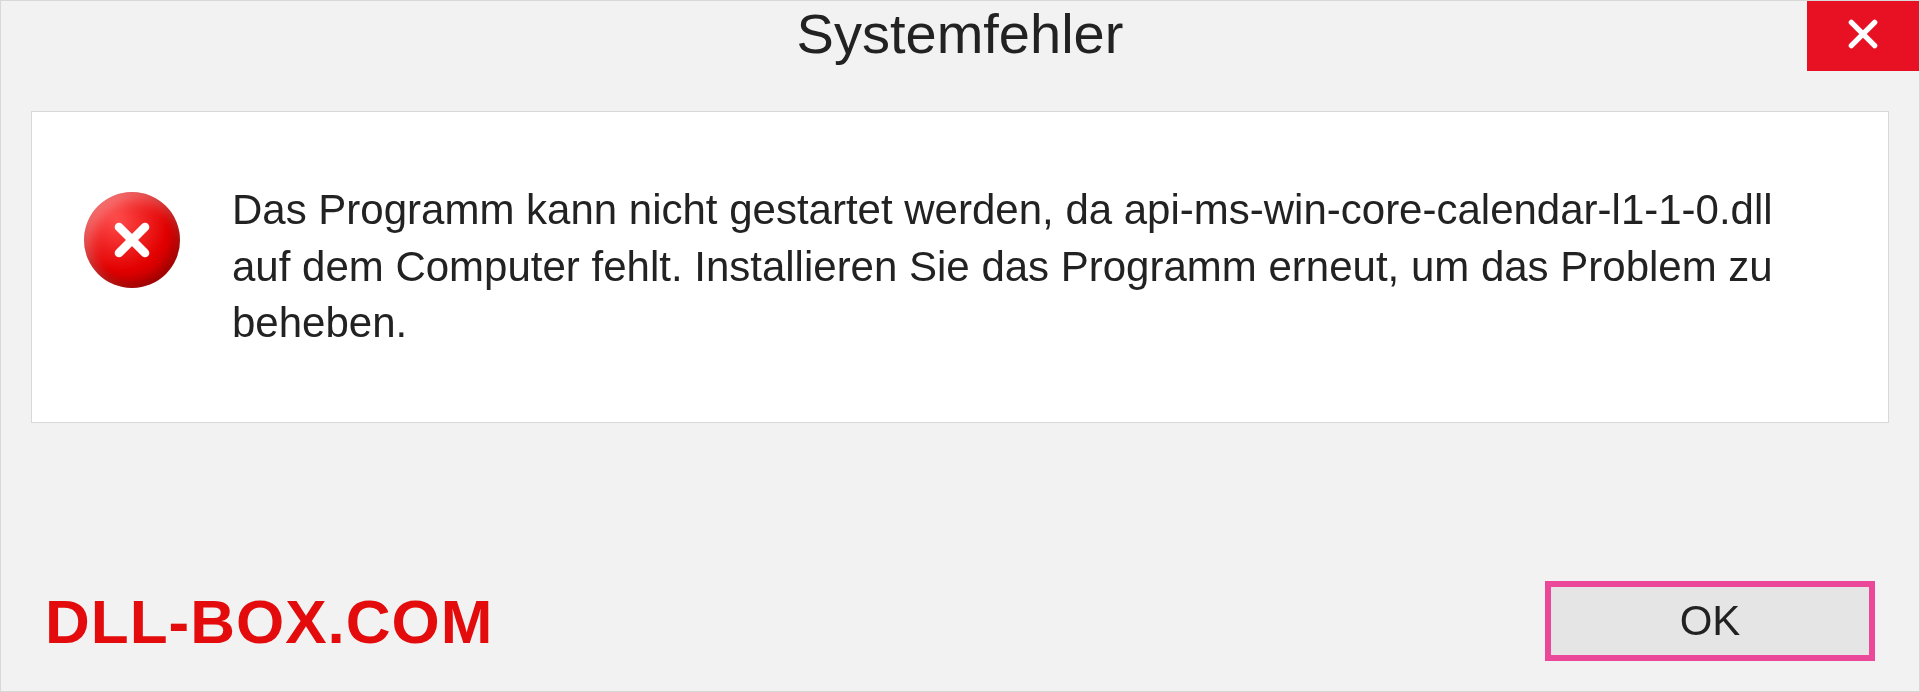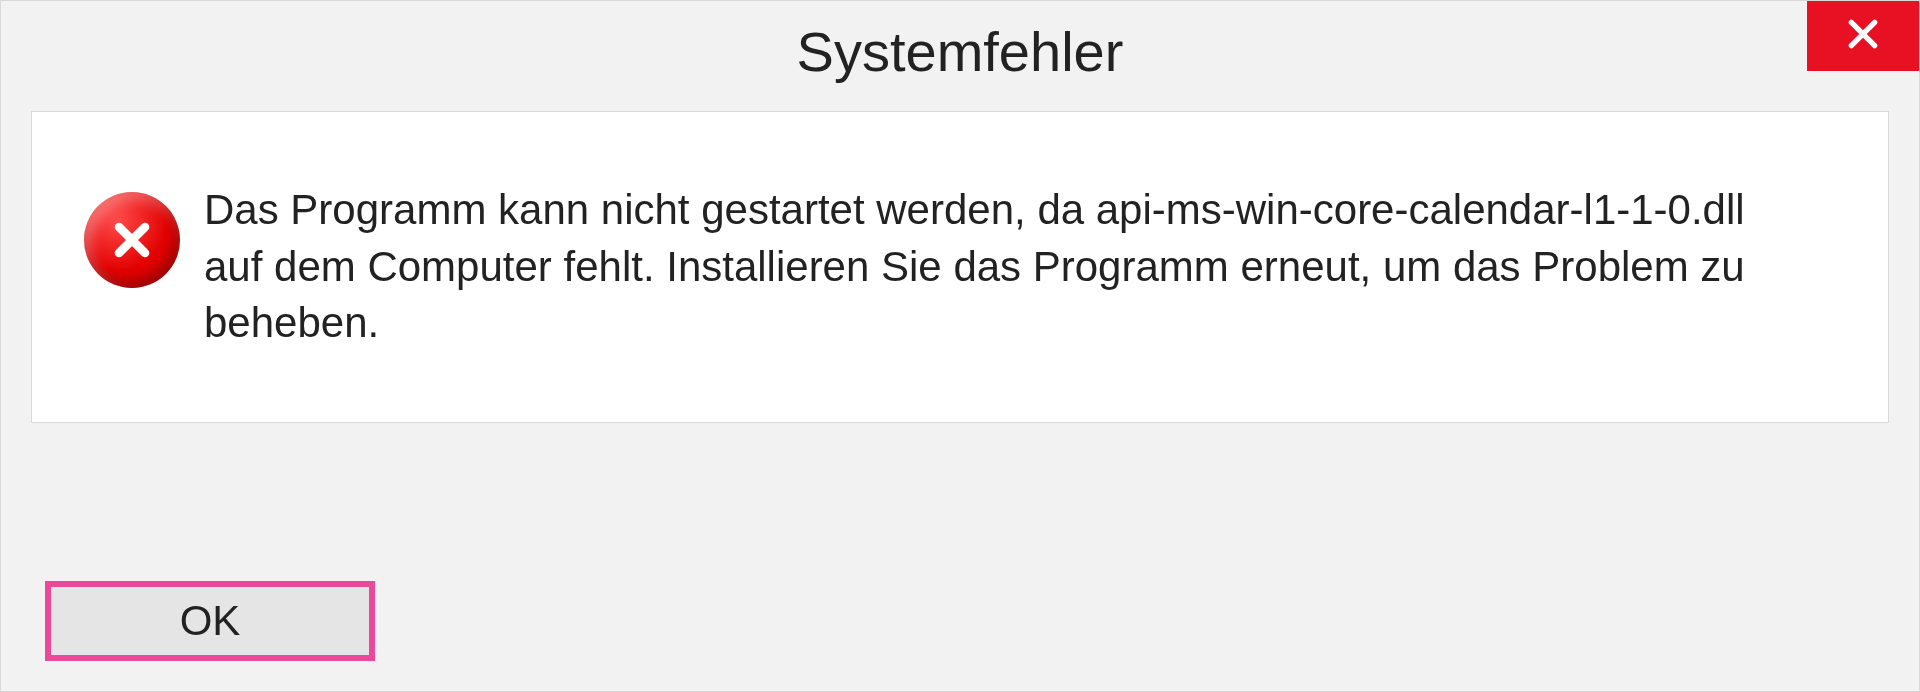--- a/index.html
+++ b/index.html
@@ -19,21 +19,21 @@
       height: 100%;
       background: #f2f2f2;
       border: 1px solid #d8d8d8;
       position: relative;
       display: flex;
       flex-direction: column;
     }
     .titlebar {
       height: 104px;
       display: flex;
-      align-items: center;
+      align-items: flex-start;
       justify-content: center;
       position: relative;
       background: #f2f2f2;
     }
     .titlebar-title {
       font-size: 56px;
       font-weight: 400;
       color: #222;
       margin-bottom: 4px;
     }
@@ -54,21 +54,21 @@
       height: 40px;
     }
     .content-panel {
       margin: 6px 30px 0 30px;
       background: #ffffff;
       border: 1px solid #d8d8d8;
       flex: 0 0 auto;
       padding: 70px 68px 70px 50px;
       display: flex;
       align-items: flex-start;
-      gap: 22px;
+      gap: 50px;
     }
     .error-icon-wrap {
       flex: 0 0 auto;
       width: 100px;
       height: 100px;
       display: flex;
       align-items: center;
       justify-content: center;
       margin-top: 8px;
     }
@@ -143,15 +143,16 @@
         <svg viewBox="0 0 24 24" fill="none" stroke="#ffffff" stroke-width="4" stroke-linecap="round">
           <line x1="6" y1="6" x2="18" y2="18"></line>
           <line x1="18" y1="6" x2="6" y2="18"></line>
         </svg>
       </div>
     </div>
     <div class="message-text">Das Programm kann nicht gestartet werden, da api-ms-win-core-calendar-l1-1-0.dll auf dem Computer fehlt. Installieren Sie das Programm erneut, um das Problem zu beheben.</div>
   </div>
 
   <div class="footer">
+    <div class="watermark">DLL-BOX.COM</div>
     <button class="ok-btn">OK</button>
   </div>
 </div>
 
 </body></html>

